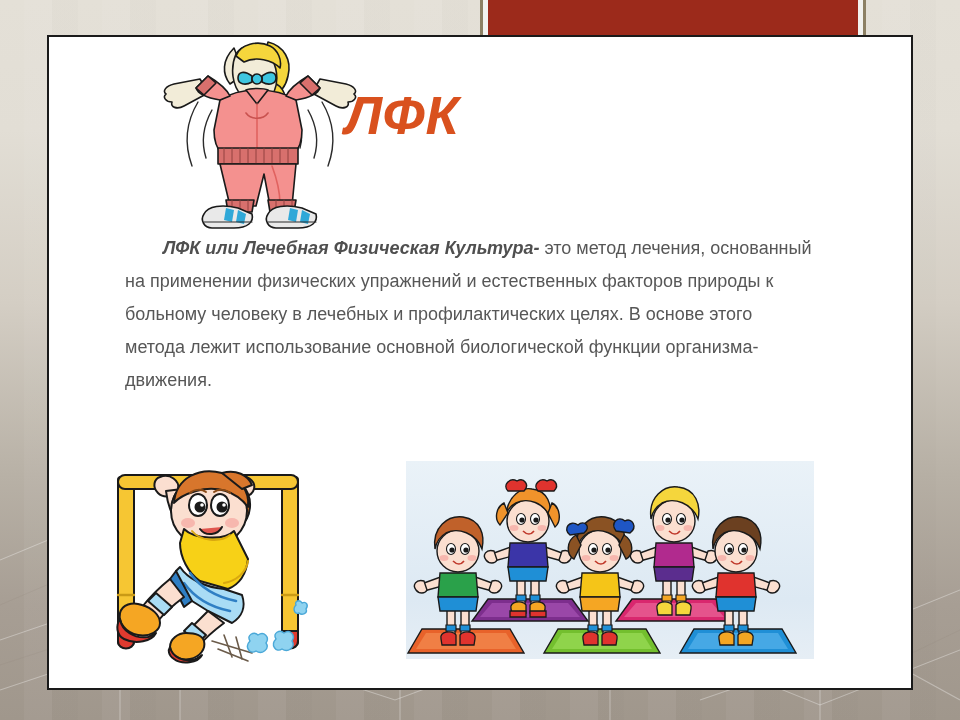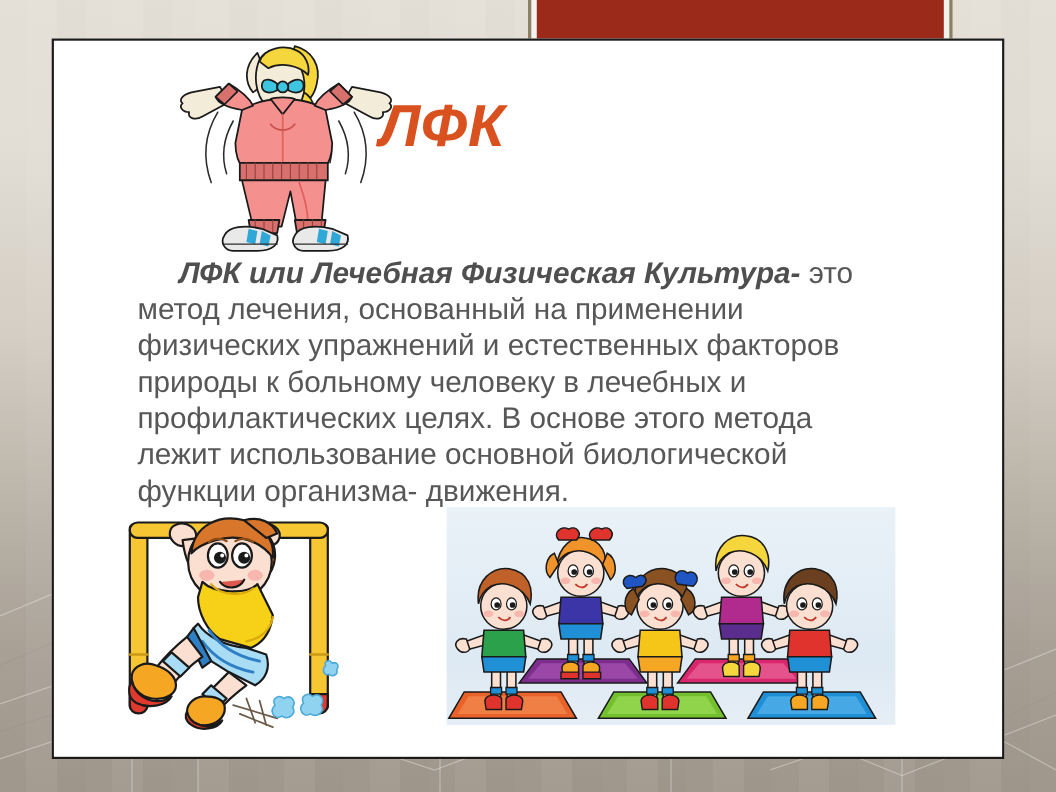--- a/index.html
+++ b/index.html
@@ -89,21 +89,21 @@
     white-space: nowrap;
     margin-left: 16px;
   }
 
   
   #body-text {
     position: absolute;
     left: 125px;
     top: 232px;
     width: 690px;
-    font-size: 27px;
+    font-size: 18px;
     line-height: 33px;
     color: #575757;
     text-indent: 38px;
   }
   #body-text .lead {
     font-weight: bold;
     font-style: italic;
     color: #4f4f4f;
   }
 

